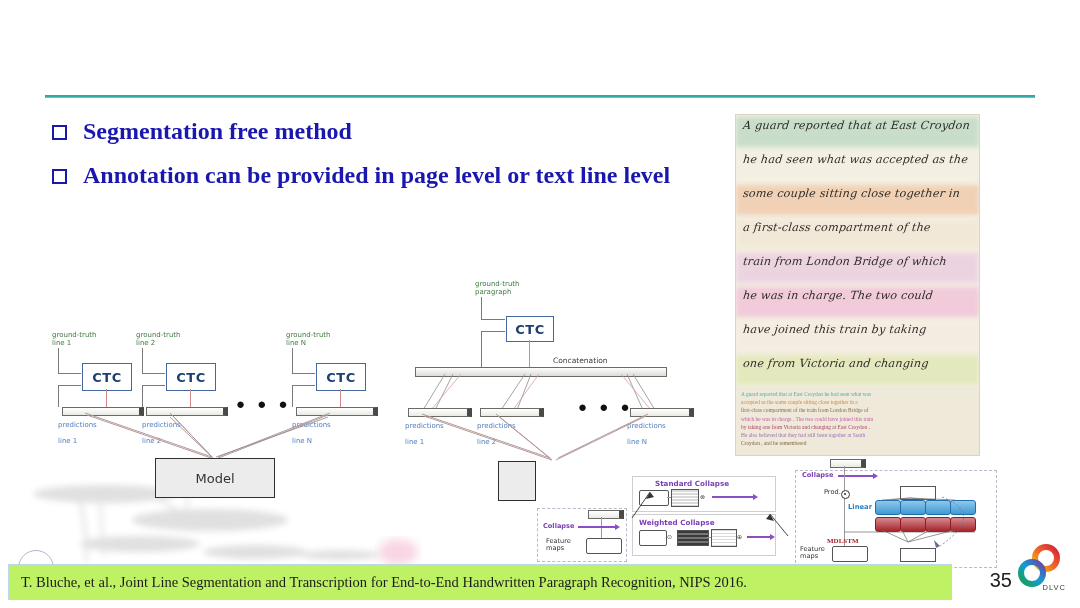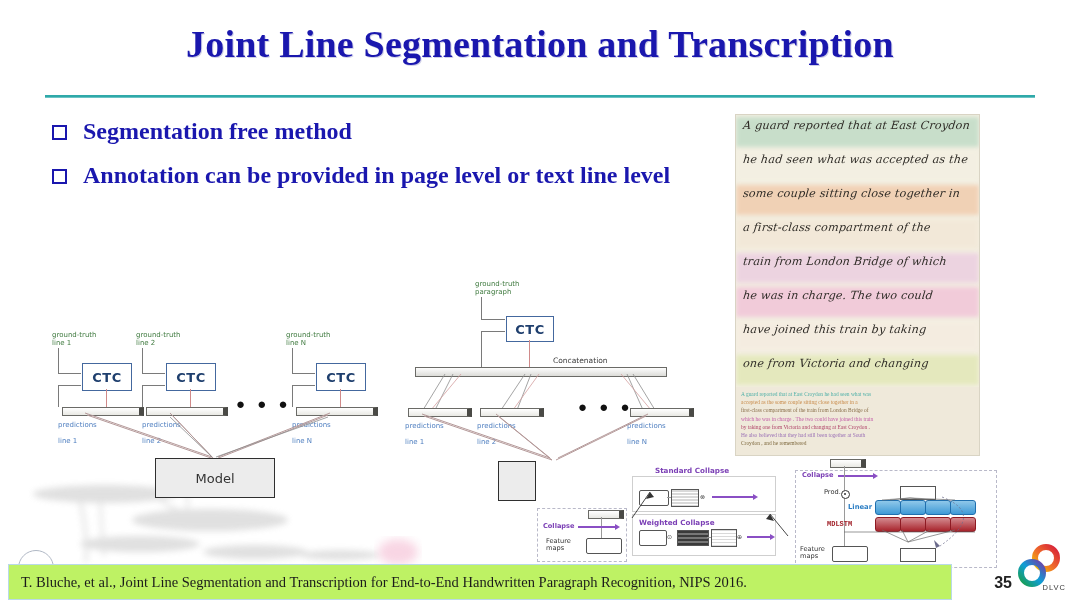--- a/index.html
+++ b/index.html
@@ -78,41 +78,41 @@
 
   
   .inset{position:absolute;border:1px solid #cfcfcf;background:#fff;}
   .inset.dashed{border:1px dashed #b9b9c9;background:transparent;}
   .ptitle{position:absolute;font-size:7.2px;font-weight:bold;color:#7b3fb5;
           font-family:"DejaVu Sans",sans-serif;}
   .plabel{position:absolute;font-size:6.6px;font-weight:bold;color:#7b3fb5;
           font-family:"DejaVu Sans",sans-serif;line-height:7px;}
   .glabel{position:absolute;font-size:6.6px;color:#333;font-family:"DejaVu Sans",sans-serif;line-height:7px;}
   .blabel{position:absolute;font-size:6.8px;font-weight:bold;color:#2d7fc4;font-family:"DejaVu Sans",sans-serif;}
-  .rlabel{position:absolute;font-size:7px;font-weight:bold;color:#a2232b;font-family:Liberation Mono, monospace;}
+  .rlabel{position:absolute;font-size:7px;font-weight:bold;color:#a2232b;font-family:Liberation Serif, serif;margin-top:17px;}
   .parrow{position:absolute;height:2px;background:#8a4fc4;}
   .parrow:after{content:"";position:absolute;right:-4px;top:-2px;border-left:5px solid #8a4fc4;
                 border-top:3px solid transparent;border-bottom:3px solid transparent;}
   .cube{position:absolute;border:1px solid #555;background:#fff;border-radius:2px;}
   .stripe{position:absolute;border:1px solid #555;
           background:repeating-linear-gradient(to bottom,#d9d9d9 0 1.5px,#ffffff 1.5px 3px);}
   .stripe.dark{background:repeating-linear-gradient(to bottom,#3a3a3a 0 2px,#777 2px 4px);}
   .opx{position:absolute;font-size:6px;color:#444;font-family:"DejaVu Sans",sans-serif;}
   .cellblue{position:absolute;border:1px solid #1f6fae;border-radius:3px;
             background:linear-gradient(to bottom,#8fc8ea,#3f9ad6);}
   .cellred{position:absolute;border:1px solid #8e1a22;border-radius:3px;
            background:linear-gradient(to bottom,#d48b90,#a8242c);}
   .nodebox{position:absolute;border:1px solid #555;background:#fff;}
 
   
   .footer{position:absolute;left:8px;bottom:8px;width:944px;height:36px;
           background:#bef264;border:1px solid #b9d9e8;
           display:flex;align-items:center;padding-left:12px;box-sizing:border-box;}
   .footer span{font-family:"Liberation Serif", serif;font-size:14.5px;color:#1b1b1b;}
-  .pageno{position:absolute;right:68px;bottom:16px;font-size:16px;color:#222;font-weight:bold;}
+  .pageno{position:absolute;right:68px;bottom:16px;font-size:20px;color:#222;}
   .logo{position:absolute;right:8px;bottom:10px;width:62px;height:56px;}
   .logotext{position:absolute;right:14px;bottom:16px;font-size:7.5px;font-weight:normal;
             letter-spacing:1px;color:#3a3a3a;}
 </style>
 </head>
 <body>
 
 <div class="slide">
 
   <svg class="watermark" viewBox="0 0 470 120" preserveAspectRatio="none">
@@ -135,21 +135,20 @@
       <path d="M184 20 q6 18 2 34" stroke="#8f8f8f" stroke-width="2" fill="none"></path>
       <ellipse cx="185" cy="22" rx="26" ry="5"></ellipse>
       <ellipse cx="340" cy="95" rx="40" ry="5"></ellipse>
     </g>
     <g filter="url(#blr2)" fill="#ef9bbd" opacity=".75">
       <ellipse cx="398" cy="92" rx="20" ry="13"></ellipse>
     </g>
   </svg>
   <div class="wm-seal">印</div>
 
-  <div class="title">Joint Line Segmentation and Transcription</div>
   <div class="rule"></div>
 
   <div class="bullets">
     <div class="bullet">
       <span class="mark"></span>
       <span class="txt">Segmentation free method</span>
     </div>
     <div class="bullet">
       <span class="mark"></span>
       <span class="txt">Annotation can be provided in page level or text line level</span>
@@ -319,21 +318,21 @@
     <div class="inset dashed" style="left:537px;top:508px;width:88px;height:52px;"></div>
     <div class="slab" style="left:588px;top:510px;width:30px;"></div>
     <div class="wire thin" style="left:601px;top:517px;width:1px;height:24px;"></div>
     <div class="plabel" style="left:543px;top:523px;">Collapse</div>
     <div class="parrow" style="left:578px;top:526px;width:38px;"></div>
     <div class="glabel" style="left:546px;top:538px;white-space:pre-line">Feature
 maps</div>
     <div class="cube" style="left:586px;top:538px;width:34px;height:14px;"></div>
 
     <div class="inset" style="left:632px;top:476px;width:142px;height:34px;"></div>
-    <div class="ptitle" style="left:639px;top:466px;padding-left:16px;">Standard Collapse</div>
+    <div class="ptitle" style="left:639px;top:479px;padding-left:16px;">Standard Collapse</div>
     <div class="cube" style="left:639px;top:490px;width:28px;height:14px;"></div>
     <div class="wire thin" style="left:667px;top:497px;width:4px;height:1px;"></div>
     <div class="stripe" style="left:671px;top:489px;width:26px;height:16px;"></div>
     <div class="opx" style="left:700px;top:493px;">⊗</div>
     <div class="parrow" style="left:712px;top:496px;width:42px;"></div>
 
     <div class="inset" style="left:632px;top:514px;width:142px;height:40px;"></div>
     <div class="ptitle" style="left:639px;top:518px;">Weighted Collapse</div>
     <div class="cube" style="left:639px;top:530px;width:26px;height:14px;"></div>
     <div class="opx" style="left:667px;top:533px;">⊙</div>

